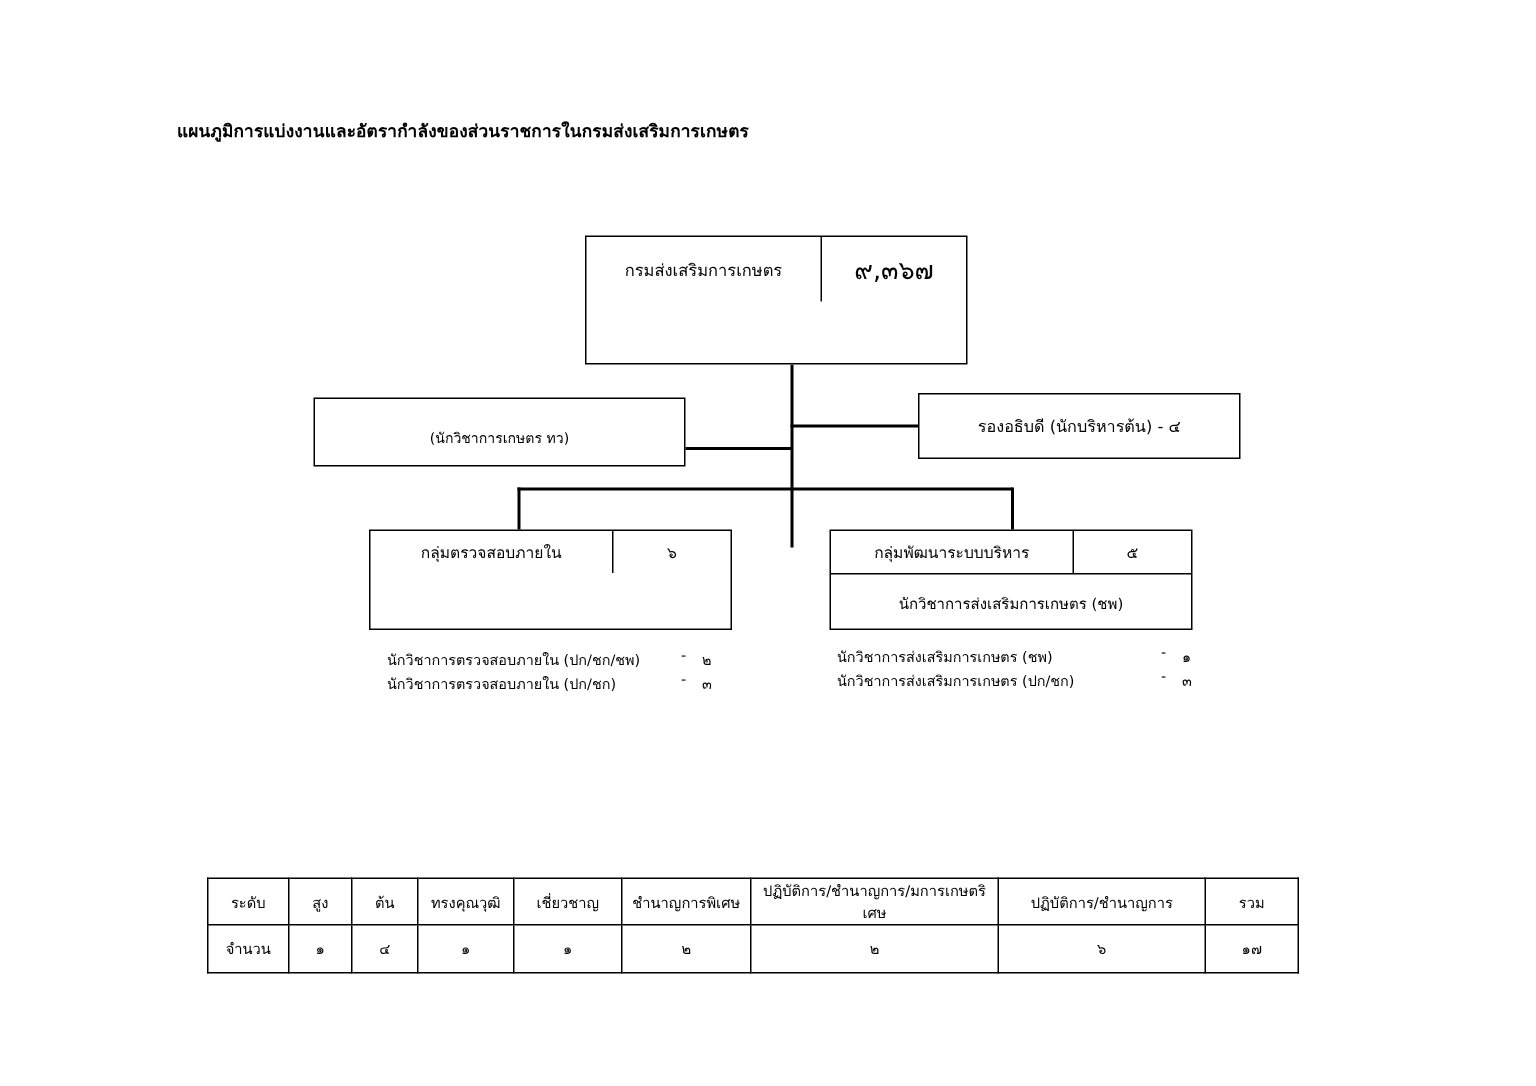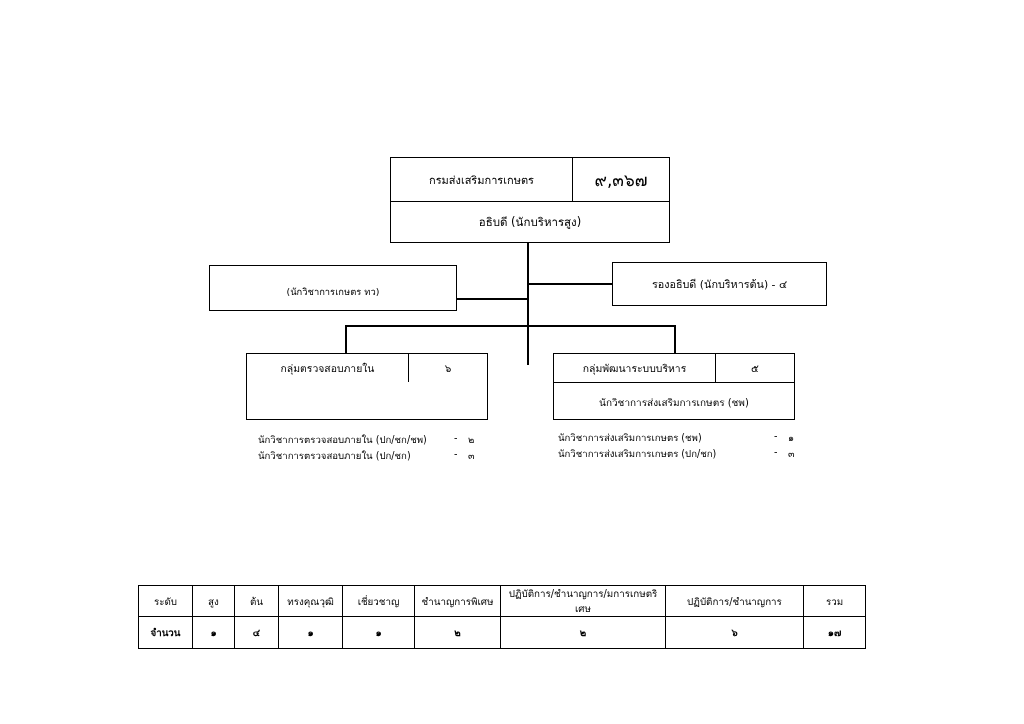--- a/index.html
+++ b/index.html
@@ -51,21 +51,21 @@
   #title {
     left: 118px;
     top: 78px;
     font-size: 11.5px;
     font-weight: 700;
     letter-spacing: 0.1px;
     white-space: nowrap;
   }
 
   
-  #root-box { left: 390px; top: 157px; width: 280px; height: 86px; }
+  #root-box { left: 390px; top: 157px; width: 255px; height: 86px; }
   #root-top-row {
     position: absolute; left: 0; top: 0; right: 0; height: 43px;
     display: flex;
   }
   #root-name {
     flex: 1 1 auto;
     border-right: 1.4px solid #000;
     font-size: 11px;
   }
   #root-count { width: 96px; font-size: 17px; }
@@ -144,44 +144,44 @@
   #summary-table td, #summary-table th {
     border: 1.3px solid #000;
     text-align: center;
     vertical-align: middle;
     font-weight: 400;
     font-size: 9.8px;
     padding: 0 3px;
     box-sizing: border-box;
   }
   #summary-table tr.head-row td { height: 30px; }
-  #summary-table tr.data-row td { height: 32px; font-weight: bold; }
+  #summary-table tr.data-row td { height: 32px; }
 </style>
 </head>
 <body>
 
 <div id="page">
 
+  <div class="abs" id="title">แผนภูมิการแบ่งงานและอัตรากำลังของส่วนราชการในกรมส่งเสริมการเกษตร</div>
 
   <div class="line-v" style="left:527px; top:243px; height:122px;"></div>
 
   <div class="line-h" style="left:527px; top:283px; width:86px;"></div>
 
   <div class="line-h" style="left:456px; top:298px; width:72px;"></div>
 
   <div class="line-h" style="left:345px; top:325px; width:330px;"></div>
   <div class="line-v" style="left:345px; top:325px; height:29px;"></div>
   <div class="line-v" style="left:674px; top:325px; height:29px;"></div>
 
   <div class="box" id="root-box">
     <div id="root-top-row">
       <div class="ctr" id="root-name">กรมส่งเสริมการเกษตร</div>
       <div class="ctr" id="root-count">๙,๓๖๗</div>
     </div>
-    <div class="ctr" id="root-bottom-row">อธิบดี (นักบริหารสูง)</div>
   </div>
 
   <div class="box ctr" id="advisor-box">
     <div id="advisor-line2">(นักวิชาการเกษตร  ทว)</div>
   </div>
 
   <div class="box ctr" id="deputy-box">รองอธิบดี (นักบริหารต้น)    -  ๔</div>
 
   <div class="box unit-box" id="audit-box">
     <div class="unit-head">

